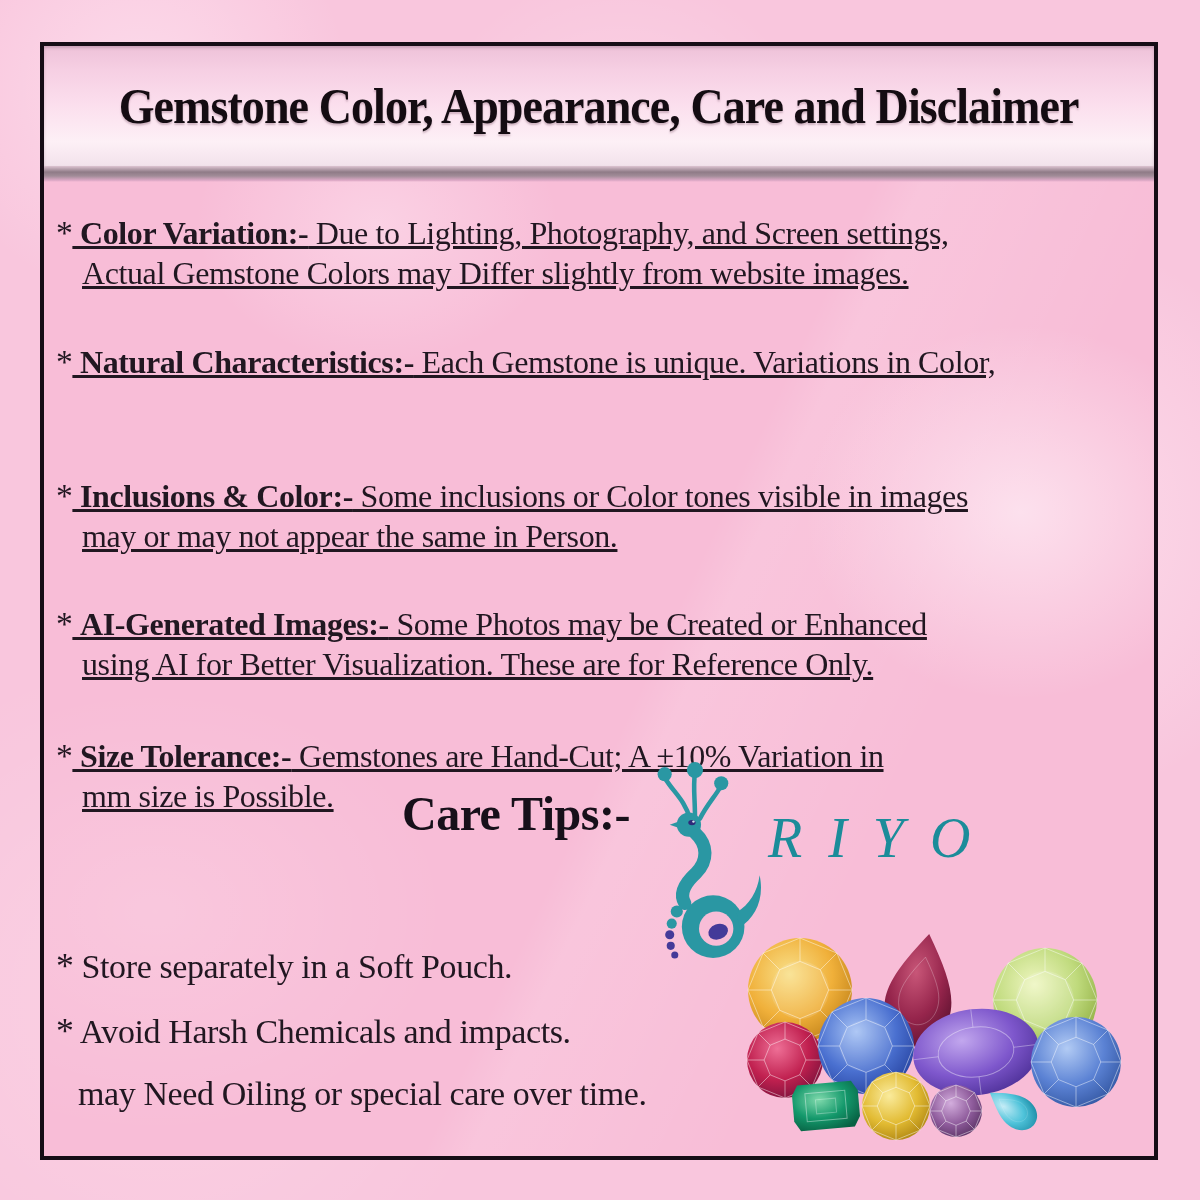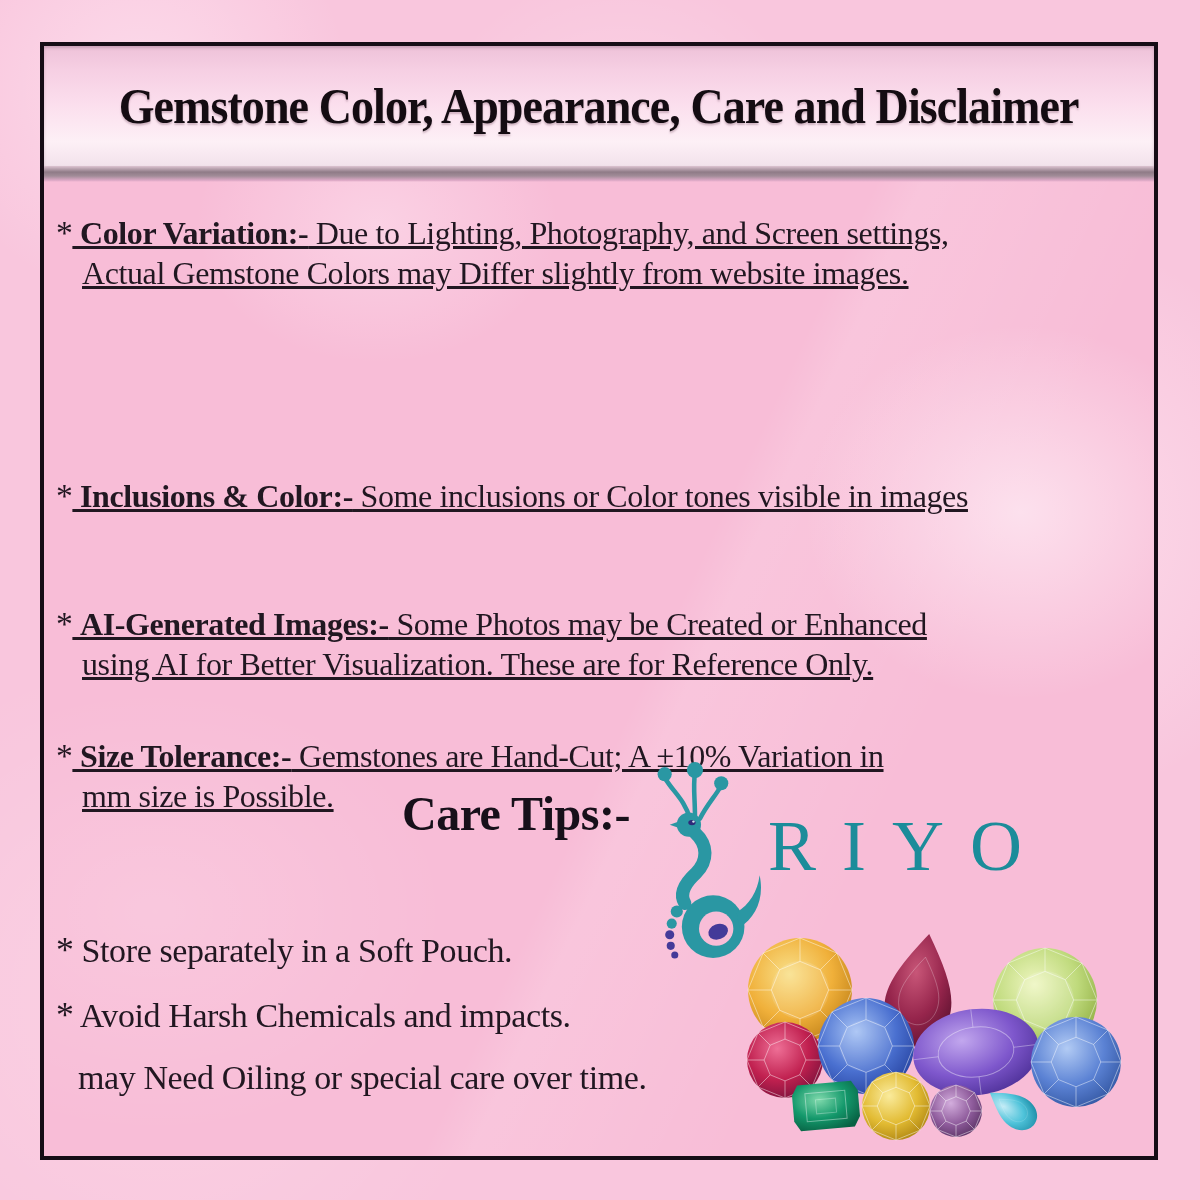--- a/index.html
+++ b/index.html
@@ -36,46 +36,48 @@
   .title{
     font-size:50px;font-weight:bold;color:#140c12;letter-spacing:-1px;white-space:nowrap;
     display:inline-block;transform:scaleX(.92);transform-origin:center;
     text-shadow:0 2px 2px rgba(120,80,100,.35);
   }
   .bullet{position:absolute;left:12px;right:6px;color:#211721;font-size:32px;line-height:40px;letter-spacing:-.4px;white-space:nowrap;text-decoration:underline;}
   .bullet .l2{padding-left:26px;}
   .bullet b{letter-spacing:-.4px;}
   .star{display:inline-block;font-size:1.05em;}
   .care-heading{position:absolute;left:358px;top:740px;font-size:48px;font-weight:bold;color:#17101a;letter-spacing:-.5px;white-space:nowrap;text-align:right;}
-  .riyo{position:absolute;left:724px;top:764px;font-size:72px;line-height:1;color:#1b8c9a;letter-spacing:26px;white-space:nowrap;font-weight:normal;}
-  .tip{position:absolute;left:12px;color:#211721;font-size:34px;line-height:40px;letter-spacing:-.4px;white-space:nowrap;}
+  .riyo{position:absolute;left:724px;top:764px;font-size:56px;line-height:1;color:#1b8c9a;letter-spacing:26px;white-space:nowrap;font-weight:normal;font-style:italic;}
+  .tip{position:absolute;left:12px;color:#211721;font-size:34px;line-height:40px;letter-spacing:-.4px;white-space:nowrap;margin-top:16px;}
   .tip .l2{padding-left:22px;}
   .peacock{position:absolute;left:588px;top:714px;width:132px;height:202px;}
   .gems{position:absolute;left:686px;top:884px;width:432px;height:212px;}
 </style>
 </head>
 <body>
 
 <div class="frame">
 
   <div class="titlebar">
     <span class="title">Gemstone Color, Appearance, Care and Disclaimer</span>
     <div class="shadowband"></div>
   </div>
 
   <div class="bullet" style="top:167px">
     <div class="l1"><span class="star">*</span> <b>Color Variation:-</b><span> Due to Lighting, Photography, and Screen settings,</span></div>
     <div class="l2">Actual Gemstone Colors may Differ slightly from website images.</div>
   </div>
 
   <div class="bullet" style="top:296px">
+    <div class="l1"><span class="star">*</span> <b>Natural Characteristics:-</b><span> Each Gemstone is unique. Variations in Color,</span></div>
   </div>
 
   <div class="bullet" style="top:430px">
     <div class="l1"><span class="star">*</span> <b>Inclusions &amp; Color:-</b><span> Some inclusions or Color tones visible in images</span></div>
+    <div class="l2">may or may not appear the same in Person.</div>
   </div>
 
   <div class="bullet" style="top:558px">
     <div class="l1"><span class="star">*</span> <b>AI-Generated Images:-</b><span> Some Photos may be Created or Enhanced</span></div>
     <div class="l2">using AI for Better Visualization. These are for Reference Only.</div>
   </div>
 
   <div class="bullet" style="top:690px">
     <div class="l1"><span class="star">*</span> <b>Size Tolerance:-</b><span> Gemstones are Hand-Cut; A ±10% Variation in</span></div>
     <div class="l2">mm size is Possible.</div>

